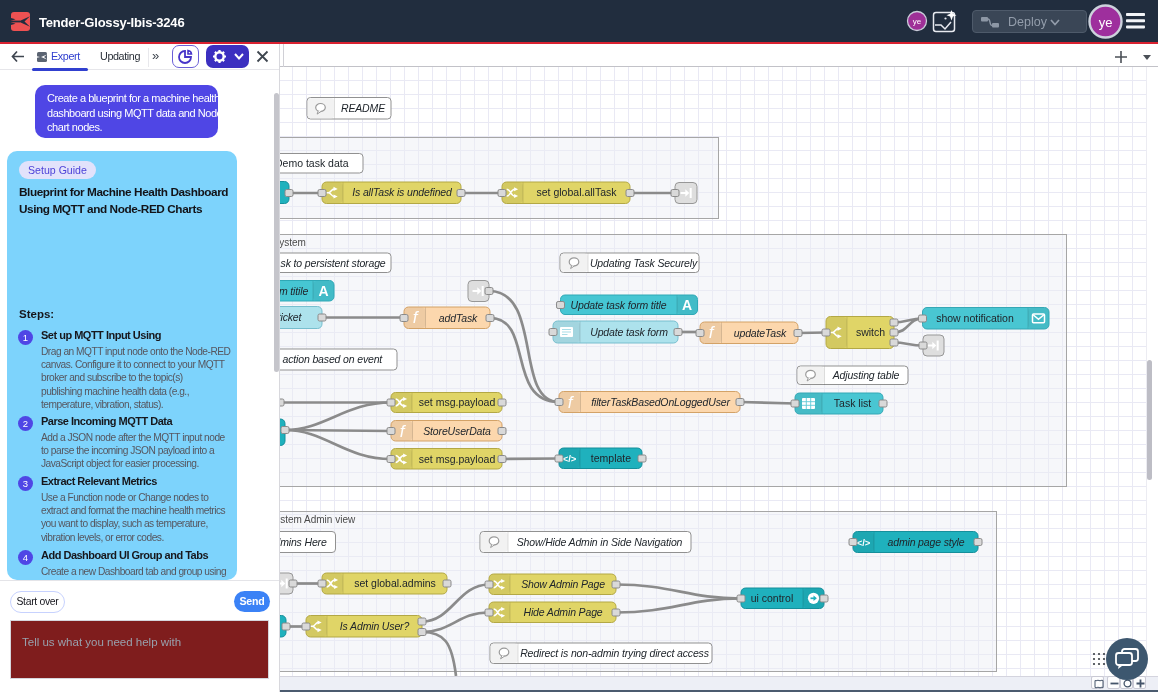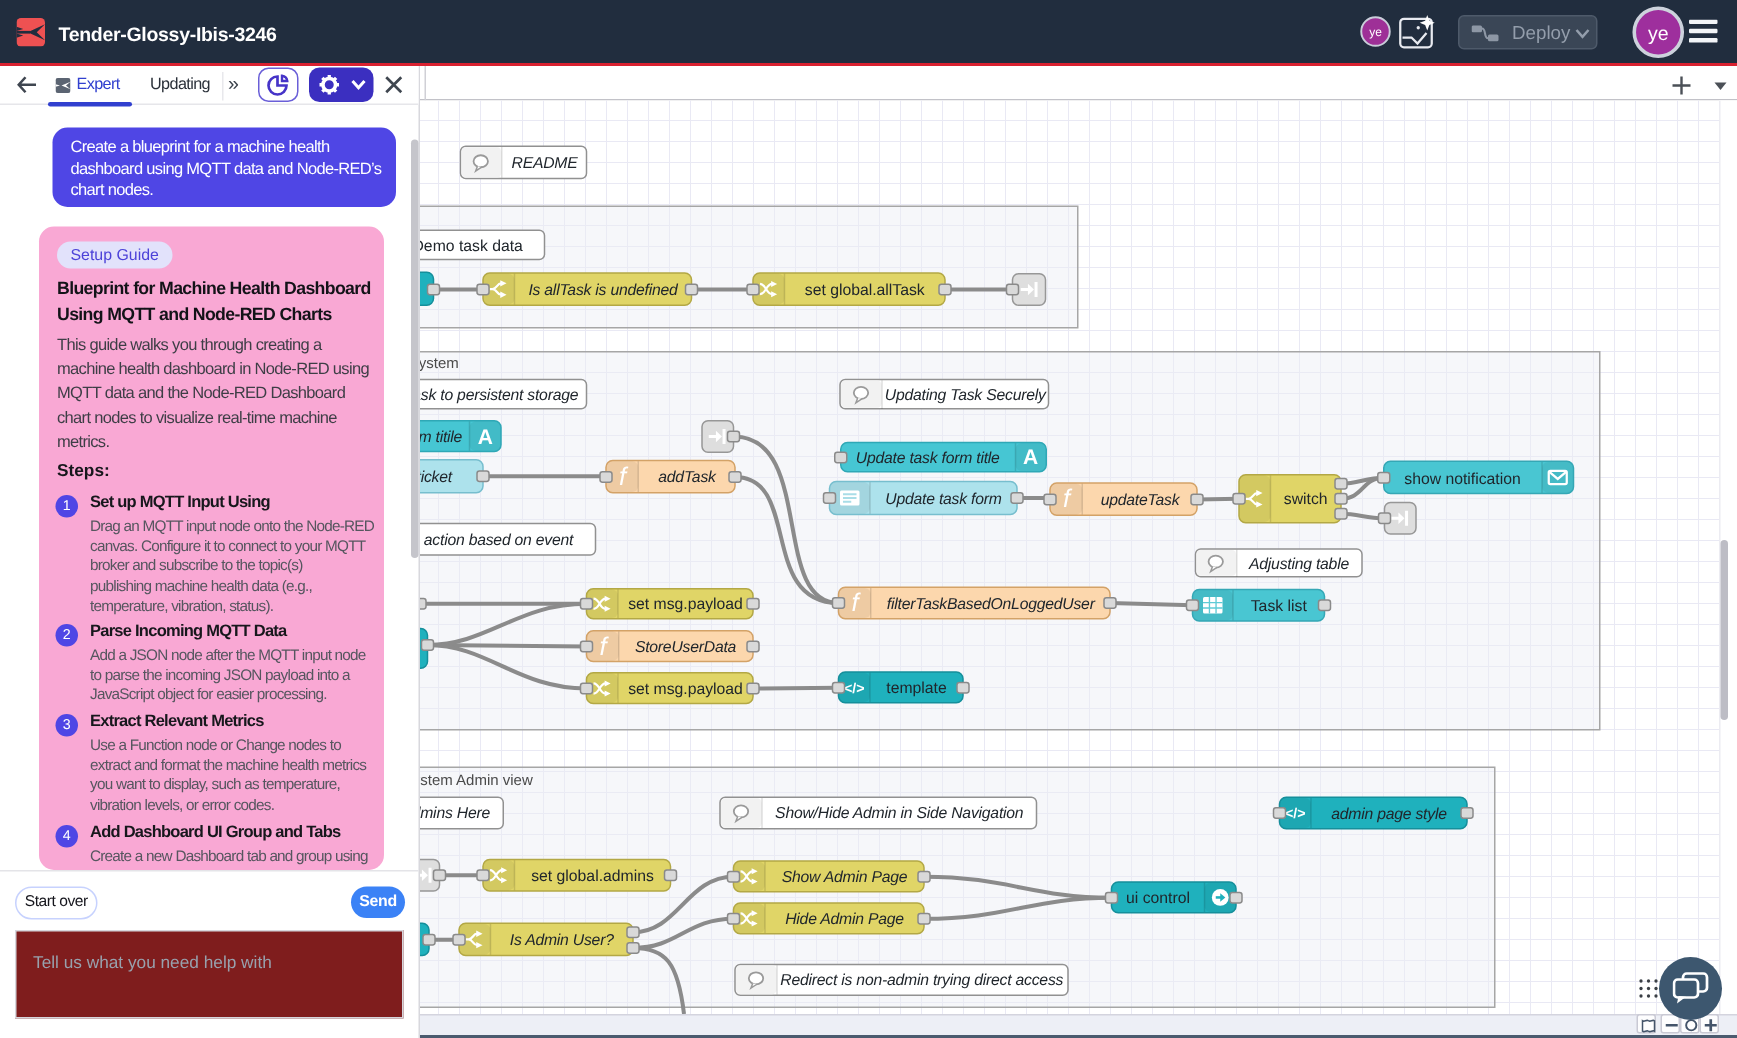--- a/index.html
+++ b/index.html
@@ -2,36 +2,36 @@
 <html><head><meta charset="utf-8">
 <style>
 *{margin:0;padding:0;box-sizing:border-box}
 html,body{width:1158px;height:692px;overflow:hidden;background:#fff;font-family:"Liberation Sans",sans-serif}
 .abs{position:absolute}
 #page{position:relative;width:1158px;height:692px}
 
 #hdr{left:0;top:0;width:1158px;height:42px;background:#212d3e}
 #redline{left:0;top:42px;width:1158px;height:2px;background:#d92130}
 #title{left:39px;top:14.5px;color:#fff;font-size:13px;font-weight:bold;letter-spacing:-.2px}
-#deploy{left:972px;top:10px;width:93px;height:23px;background:#3a4656;border:1px solid #4e5a6a;border-radius:4px}
+#deploy{left:972px;top:10px;width:115px;height:23px;background:#3a4656;border:1px solid #4e5a6a;border-radius:4px}
 #deploy span{position:absolute;left:35px;top:3.5px;font-size:12.5px;color:#939dab}
 
 #side{left:0;top:44px;width:280px;height:648px;background:#fff;border-right:1px solid #d8d8dd}
 #tbar{left:0;top:0;width:279px;height:26px;background:#fff;border-bottom:1px solid #e6e6ea}
 .tbtxt{font-size:10.8px;letter-spacing:-.4px}
 #expertxt{left:51px;top:6px;color:#3140cf;font-weight:500}
 #overview{left:100px;top:6px;color:#2a3039}
 #underl{left:32px;top:23.5px;width:56px;height:3px;background:#3140cf;border-radius:2px}
 #vsep{left:148px;top:4px;width:1px;height:19px;background:#e8e8ec}
 #chev2{left:152px;top:4px;font-size:13px;color:#3c434c}
 #piebtn{left:172px;top:1px;width:27px;height:23px;border:1px solid #6a5fd8;border-radius:7px;background:#fff}
 #gearbtn{left:206px;top:1px;width:43px;height:23px;border-radius:7px;background:#3b2fc0}
 
-#bubble{left:35px;top:41px;width:229px;height:53px;background:#4f46e5;border-radius:10px;color:#fff;font-size:11px;letter-spacing:-.45px;line-height:14.7px;padding:6px 12px;white-space:nowrap}
-#card{left:26px;top:107px;width:230px;height:429px;background:#f9a8d4;border-radius:10px;overflow:hidden}
+#bubble{left:35px;top:41px;width:183px;height:53px;background:#4f46e5;border-radius:10px;color:#fff;font-size:11px;letter-spacing:-.45px;line-height:14.7px;padding:6px 12px;white-space:nowrap}
+#card{left:7px;top:107px;width:230px;height:429px;background:#7dd3fc;border-radius:10px;overflow:hidden}
 #chip{left:12px;top:10px;background:#e2e2fb;color:#4c42d8;font-size:10.6px;padding:3px 9px;border-radius:9px}
 #chead{left:12px;top:33px;font-size:11.8px;letter-spacing:-.43px;font-weight:bold;color:#131318;line-height:16.5px;white-space:nowrap}
 #cpara{left:12px;top:71px;font-size:11px;letter-spacing:-.45px;color:#3e3e46;line-height:16.2px;white-space:nowrap}
 #csteps{left:12px;top:157px;font-size:11.5px;font-weight:bold;color:#17171c}
 .stc{width:15px;height:15px;border-radius:50%;background:#4f46e5;color:#fff;font-size:9.5px;text-align:center;line-height:15px}
 .stt{font-size:11px;letter-spacing:-.5px;font-weight:bold;color:#17171c;white-space:nowrap}
 .std{font-size:10.2px;letter-spacing:-.5px;color:#56565f;line-height:13.2px;white-space:nowrap}
 #sdivider{left:0;top:536px;width:279px;height:1px;background:#e4e4e8}
 #startover{left:10px;top:547px;width:55px;height:22px;border:1px solid #c7d2fe;border-radius:11px;background:#fff;font-size:10.4px;letter-spacing:-.3px;font-weight:normal;color:#16161d;text-align:center;line-height:20px}
 #send{left:234px;top:547px;width:36px;height:21px;border-radius:11px;background:#3b82f6;font-size:10.6px;letter-spacing:-.2px;font-weight:bold;color:#fff;text-align:center;line-height:21px}
@@ -124,21 +124,20 @@
   </svg>
         </div>
   <svg class="abs" style="left:256px;top:6px" width="13" height="13">
           <path d="M1.5,1.5 L11.5,11.5 M11.5,1.5 L1.5,11.5" stroke="#3f464f" stroke-width="1.8"></path>
         </svg>
  </div>
  <div class="abs" id="bubble">Create a blueprint for a machine health<br>dashboard using MQTT data and Node-RED’s<br>chart nodes.</div>
  <div class="abs" id="card">
   <div class="abs" id="chip">Setup Guide</div>
   <div class="abs" id="chead">Blueprint for Machine Health Dashboard<br>Using MQTT and Node-RED Charts</div>
-  <div class="abs" id="cpara">This guide walks you through creating a<br>machine health dashboard in Node-RED using<br>MQTT data and the Node-RED Dashboard<br>chart nodes to visualize real-time machine<br>metrics.</div>
   <div class="abs" id="csteps">Steps:</div>
   <div class="abs stc" style="left:11px;top:179px">1</div>
   <div class="abs stt" style="left:34px;top:178px">Set up MQTT Input Using</div>
   <div class="abs std" style="left:34px;top:194px">Drag an MQTT input node onto the Node-RED<br>canvas. Configure it to connect to your MQTT<br>broker and subscribe to the topic(s)<br>publishing machine health data (e.g.,<br>temperature, vibration, status).</div>
   <div class="abs stc" style="left:11px;top:265px">2</div>
   <div class="abs stt" style="left:34px;top:264px">Parse Incoming MQTT Data</div>
   <div class="abs std" style="left:34px;top:280px">Add a JSON node after the MQTT input node<br>to parse the incoming JSON payload into a<br>JavaScript object for easier processing.</div>
   <div class="abs stc" style="left:11px;top:325px">3</div>
   <div class="abs stt" style="left:34px;top:324px">Extract Relevant Metrics</div>
   <div class="abs std" style="left:34px;top:340px">Use a Function node or Change nodes to<br>extract and format the machine health metrics<br>you want to display, such as temperature,<br>vibration levels, or error codes.</div>

